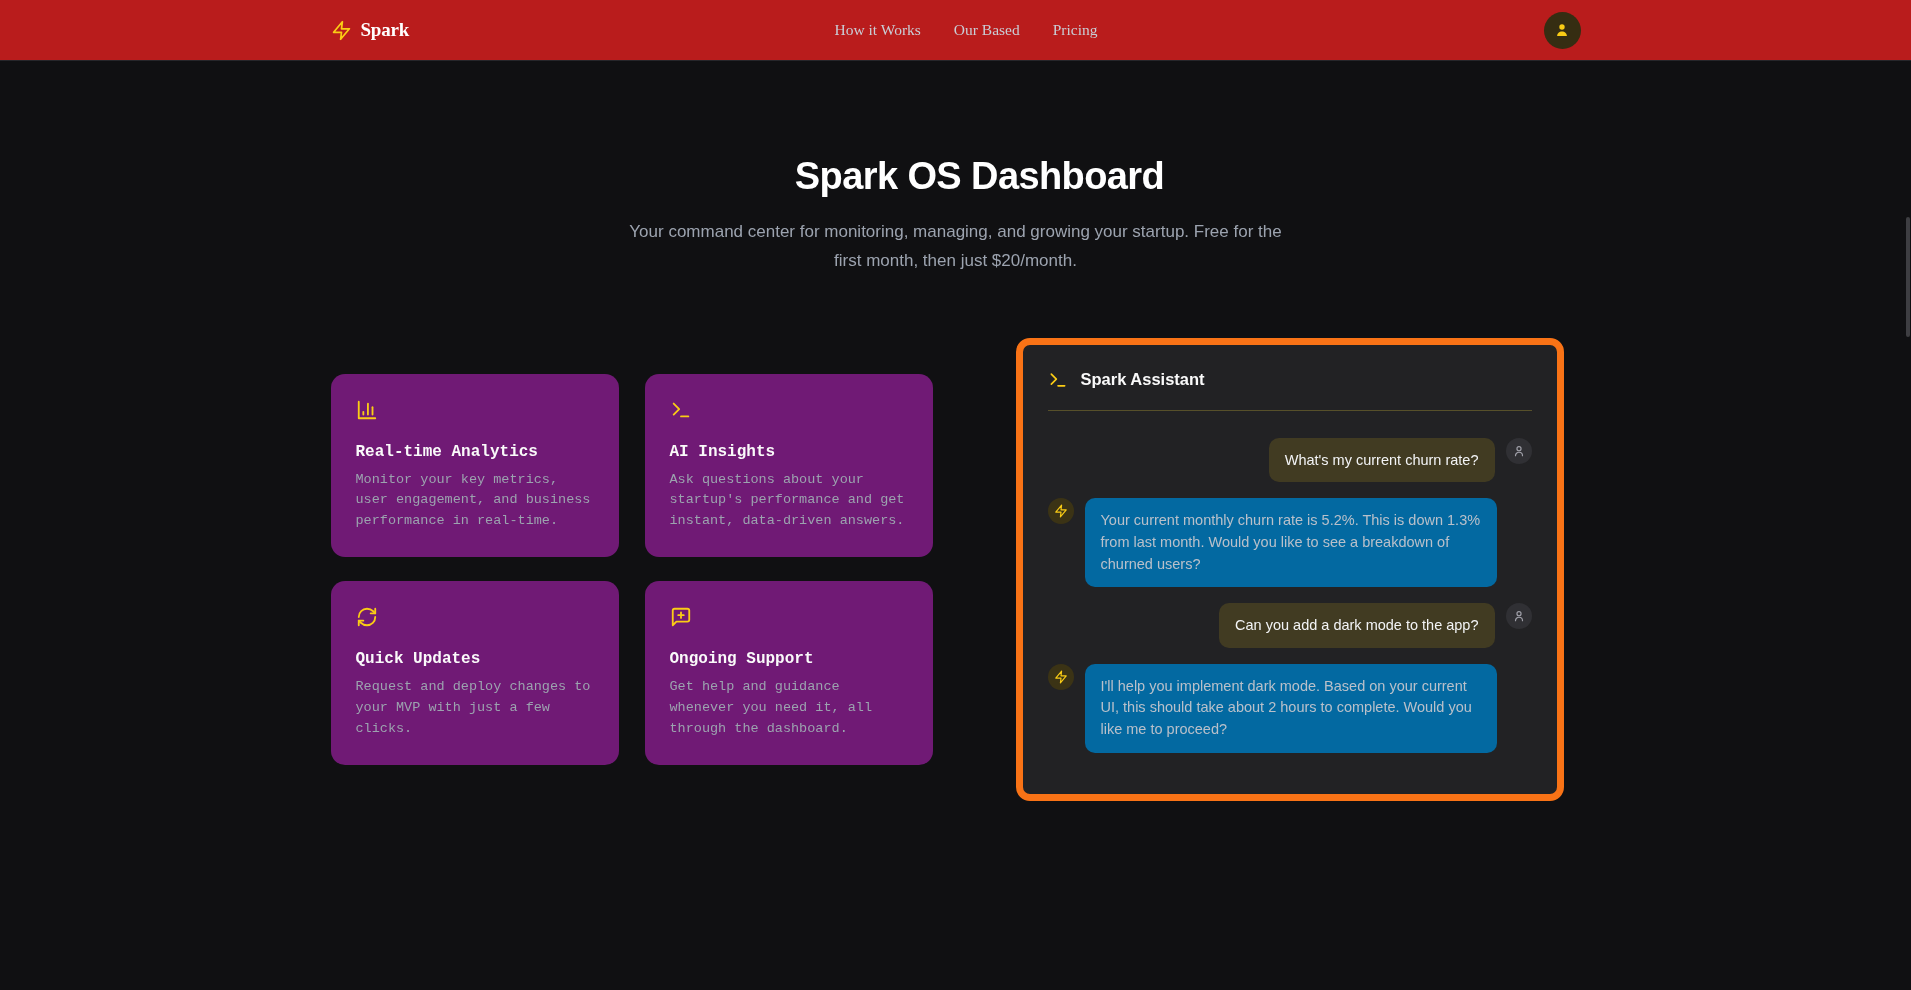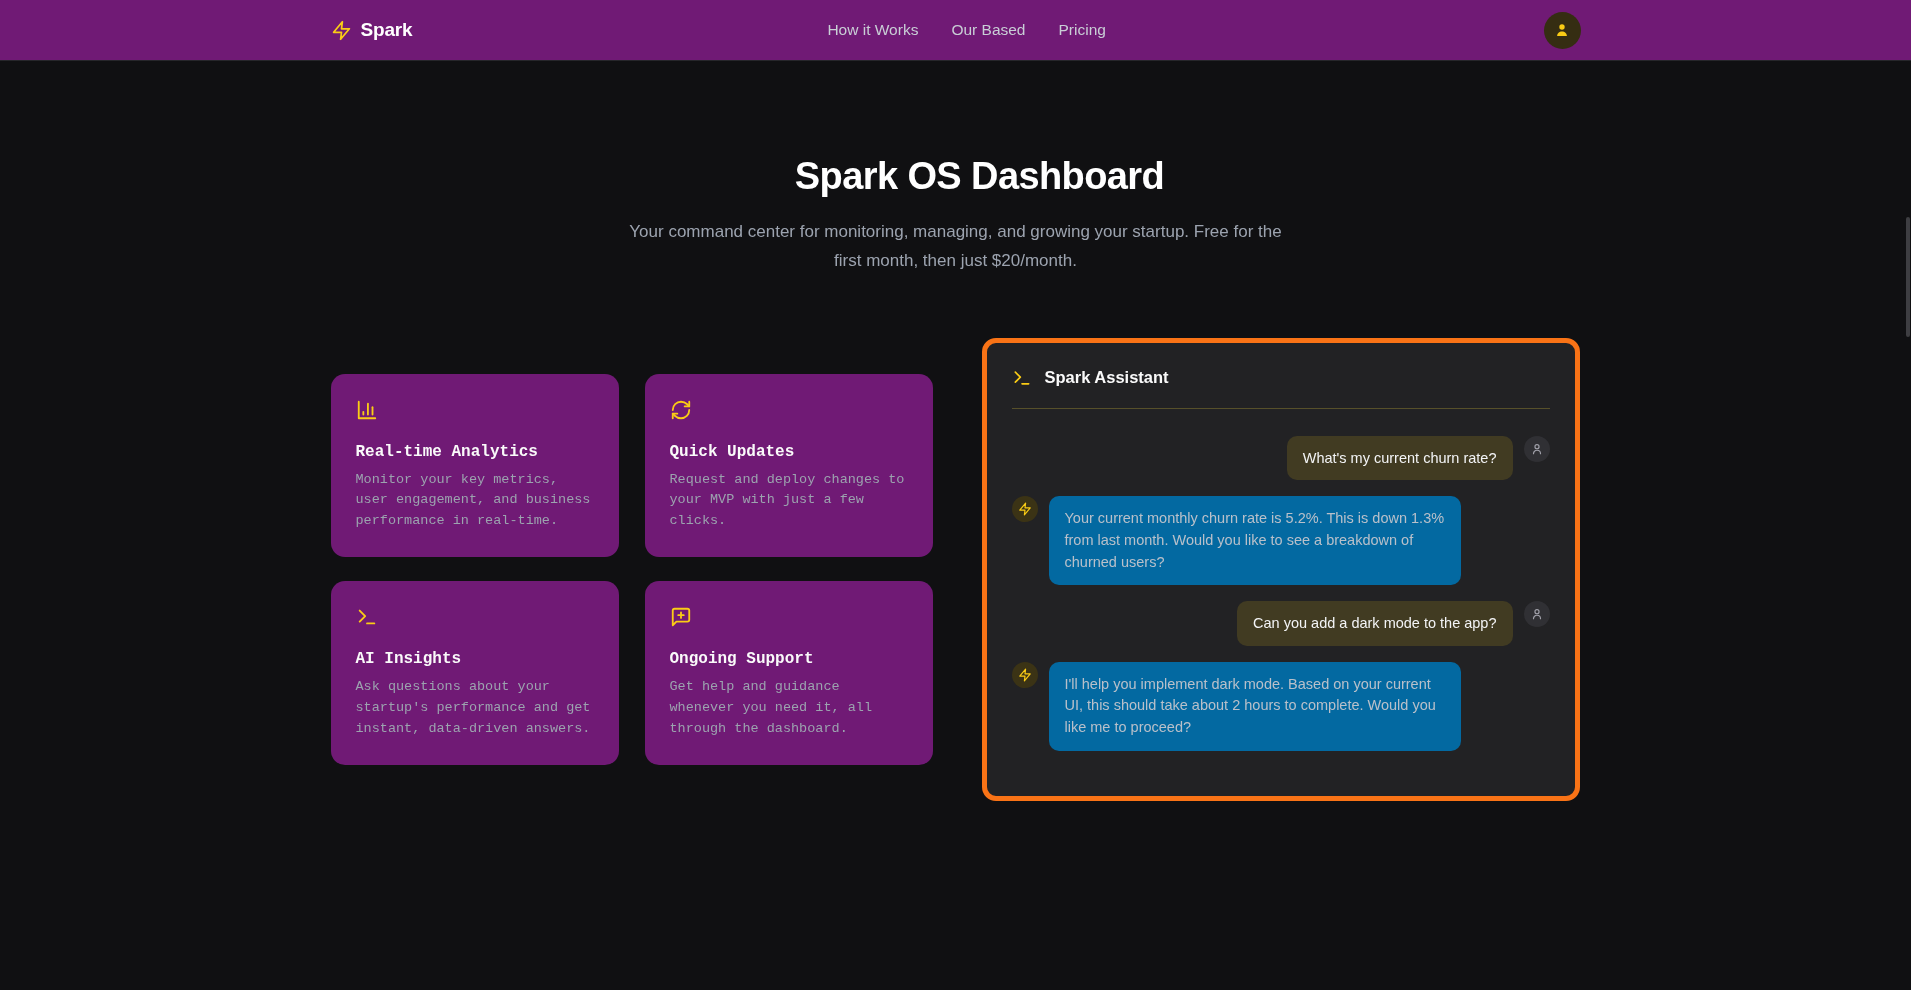--- a/index.html
+++ b/index.html
@@ -8,24 +8,25 @@
     background:#101012;
     font-family:"Liberation Sans", sans-serif;
     overflow:hidden;
     position:relative;
     -webkit-font-smoothing:antialiased;
   }
 
   
   .nav {
     height:61px;
-    background:#701a75;
+    background:#b91c1c;
     border-bottom:1px solid #26262a;
     display:flex;
     align-items:center;
+    font-family:Liberation Serif, serif;
   }
   .nav-inner {
     width:1250px;
     margin:0 auto;
     display:flex;
     align-items:center;
     position:relative;
   }
   .brand { display:flex; align-items:center; gap:9px; cursor:pointer; }
   .brand svg { width:21px; height:21px; display:block; }
@@ -99,27 +100,28 @@
   }
   .card-desc {
     margin-top:9px;
     color:#9ca3af;
     font-size:13.5px;
     line-height:1.55;
   }
 
   
   .panel {
-    width:598px;
+    width:548px;
     height:463px;
     background:#222224;
-    border:5px solid #f97316;
+    border:7px solid #f97316;
     border-radius:14px;
     padding:25px;
     flex-shrink:0;
+    margin-left:34px;
   }
   .panel-header {
     display:flex;
     align-items:center;
     gap:13px;
     padding-bottom:20px;
     border-bottom:1px solid #57502a;
   }
   .panel-header svg { width:20px; height:20px; display:block; }
   .panel-title { color:#fafafa; font-size:16.5px; font-weight:bold; }
@@ -216,39 +218,39 @@
             <path d="M18 17V9"></path>
           </svg>
       </div>
       <div class="card-title">Real-time Analytics</div>
       <div class="card-desc">Monitor your key metrics, user engagement, and business performance in real-time.</div>
     </div>
 
     <div class="card">
       <div class="card-icon">
         <svg viewBox="0 0 24 24" fill="none" stroke="#facc15" stroke-width="2" stroke-linecap="round" stroke-linejoin="round">
+            <polyline points="4 17 10 11 4 5"></polyline>
+            <line x1="12" y1="19" x2="20" y2="19"></line>
+          </svg>
+      </div>
+      <div class="card-title">AI Insights</div>
+      <div class="card-desc">Ask questions about your startup's performance and get instant, data-driven answers.</div>
+    </div>
+
+    <div class="card">
+      <div class="card-icon">
+        <svg viewBox="0 0 24 24" fill="none" stroke="#facc15" stroke-width="2" stroke-linecap="round" stroke-linejoin="round">
             <path d="M3 12a9 9 0 0 1 9-9 9.75 9.75 0 0 1 6.74 2.74L21 8"></path>
             <path d="M21 3v5h-5"></path>
             <path d="M21 12a9 9 0 0 1-9 9 9.75 9.75 0 0 1-6.74-2.74L3 16"></path>
             <path d="M8 16H3v5"></path>
           </svg>
       </div>
       <div class="card-title">Quick Updates</div>
       <div class="card-desc">Request and deploy changes to your MVP with just a few clicks.</div>
-    </div>
-
-    <div class="card">
-      <div class="card-icon">
-        <svg viewBox="0 0 24 24" fill="none" stroke="#facc15" stroke-width="2" stroke-linecap="round" stroke-linejoin="round">
-            <polyline points="4 17 10 11 4 5"></polyline>
-            <line x1="12" y1="19" x2="20" y2="19"></line>
-          </svg>
-      </div>
-      <div class="card-title">AI Insights</div>
-      <div class="card-desc">Ask questions about your startup's performance and get instant, data-driven answers.</div>
     </div>
 
     <div class="card">
       <div class="card-icon">
         <svg viewBox="0 0 24 24" fill="none" stroke="#facc15" stroke-width="2" stroke-linecap="round" stroke-linejoin="round">
             <path d="M21 15a2 2 0 0 1-2 2H7l-4 4V5a2 2 0 0 1 2-2h14a2 2 0 0 1 2 2z"></path>
             <line x1="12" y1="7" x2="12" y2="13"></line>
             <line x1="9" y1="10" x2="15" y2="10"></line>
           </svg>
       </div>

